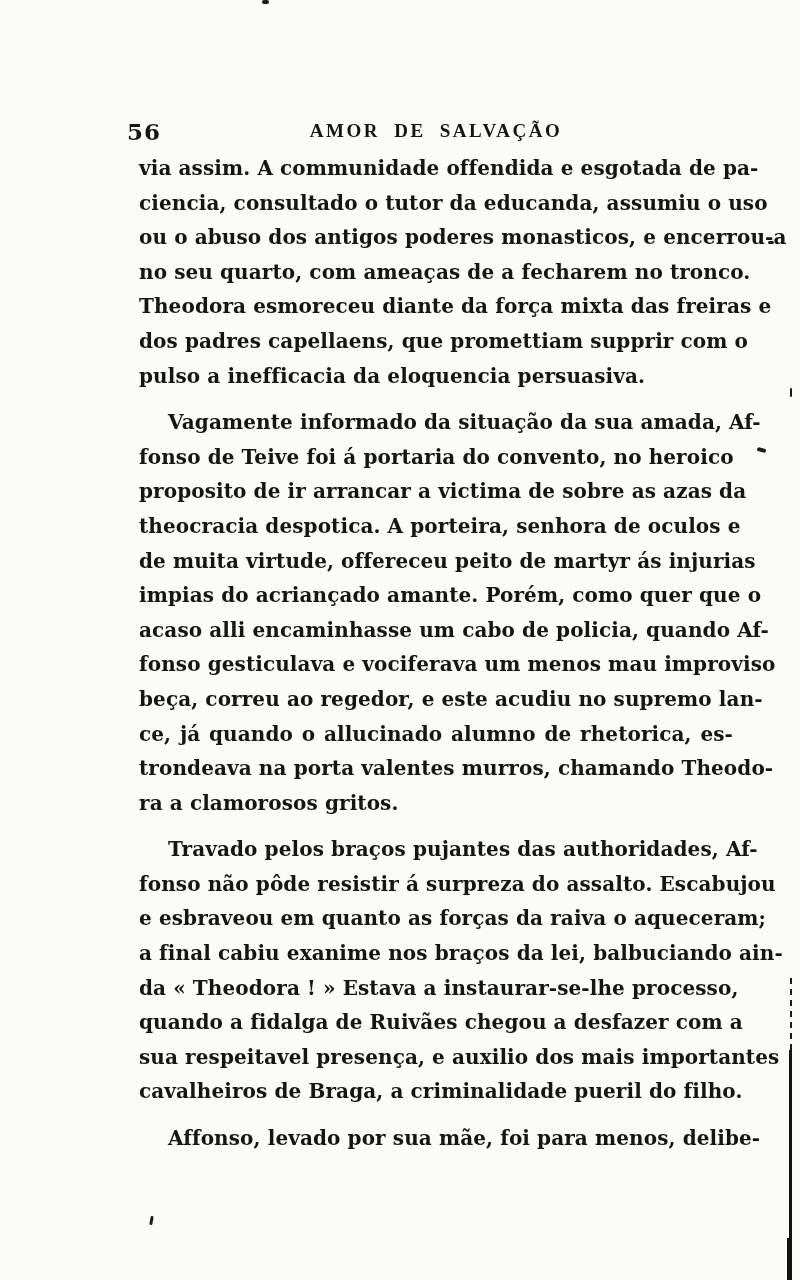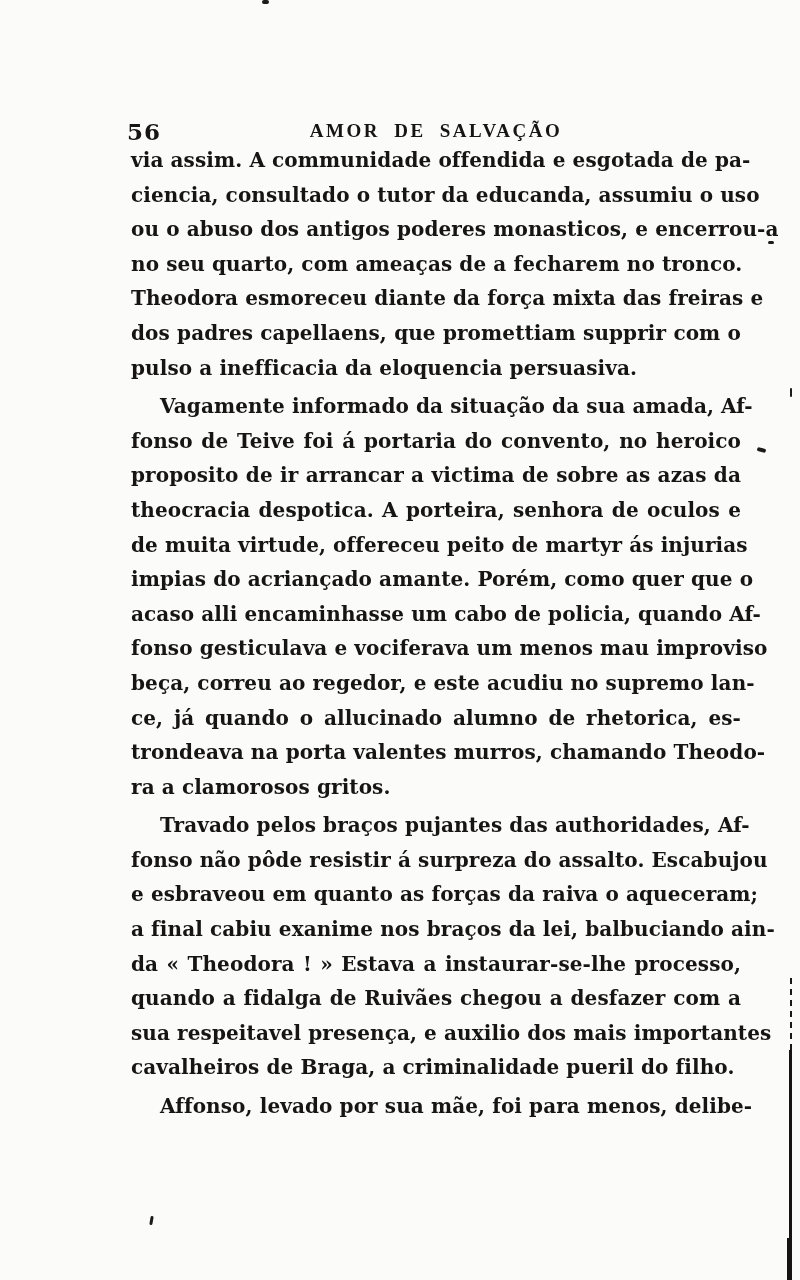--- a/index.html
+++ b/index.html
@@ -50,21 +50,21 @@
   .body-text {
     position: absolute;
     left: 127px;
     top: 139px;
     width: 618px;
     font-size: 20px;
     font-weight: bold;
     line-height: 34.6px;
     letter-spacing: 0.1px;
   }
-  .para { margin: 4px; padding: 0; }
+  .para { margin: 12px; padding: 0; }
   .line {
     text-align: justify;
     text-align-last: justify;
     white-space: nowrap;
   }
   .line.pl {
     text-align: right;
     text-align-last: left;
   }
   .line.indent { text-indent: 29px; }

